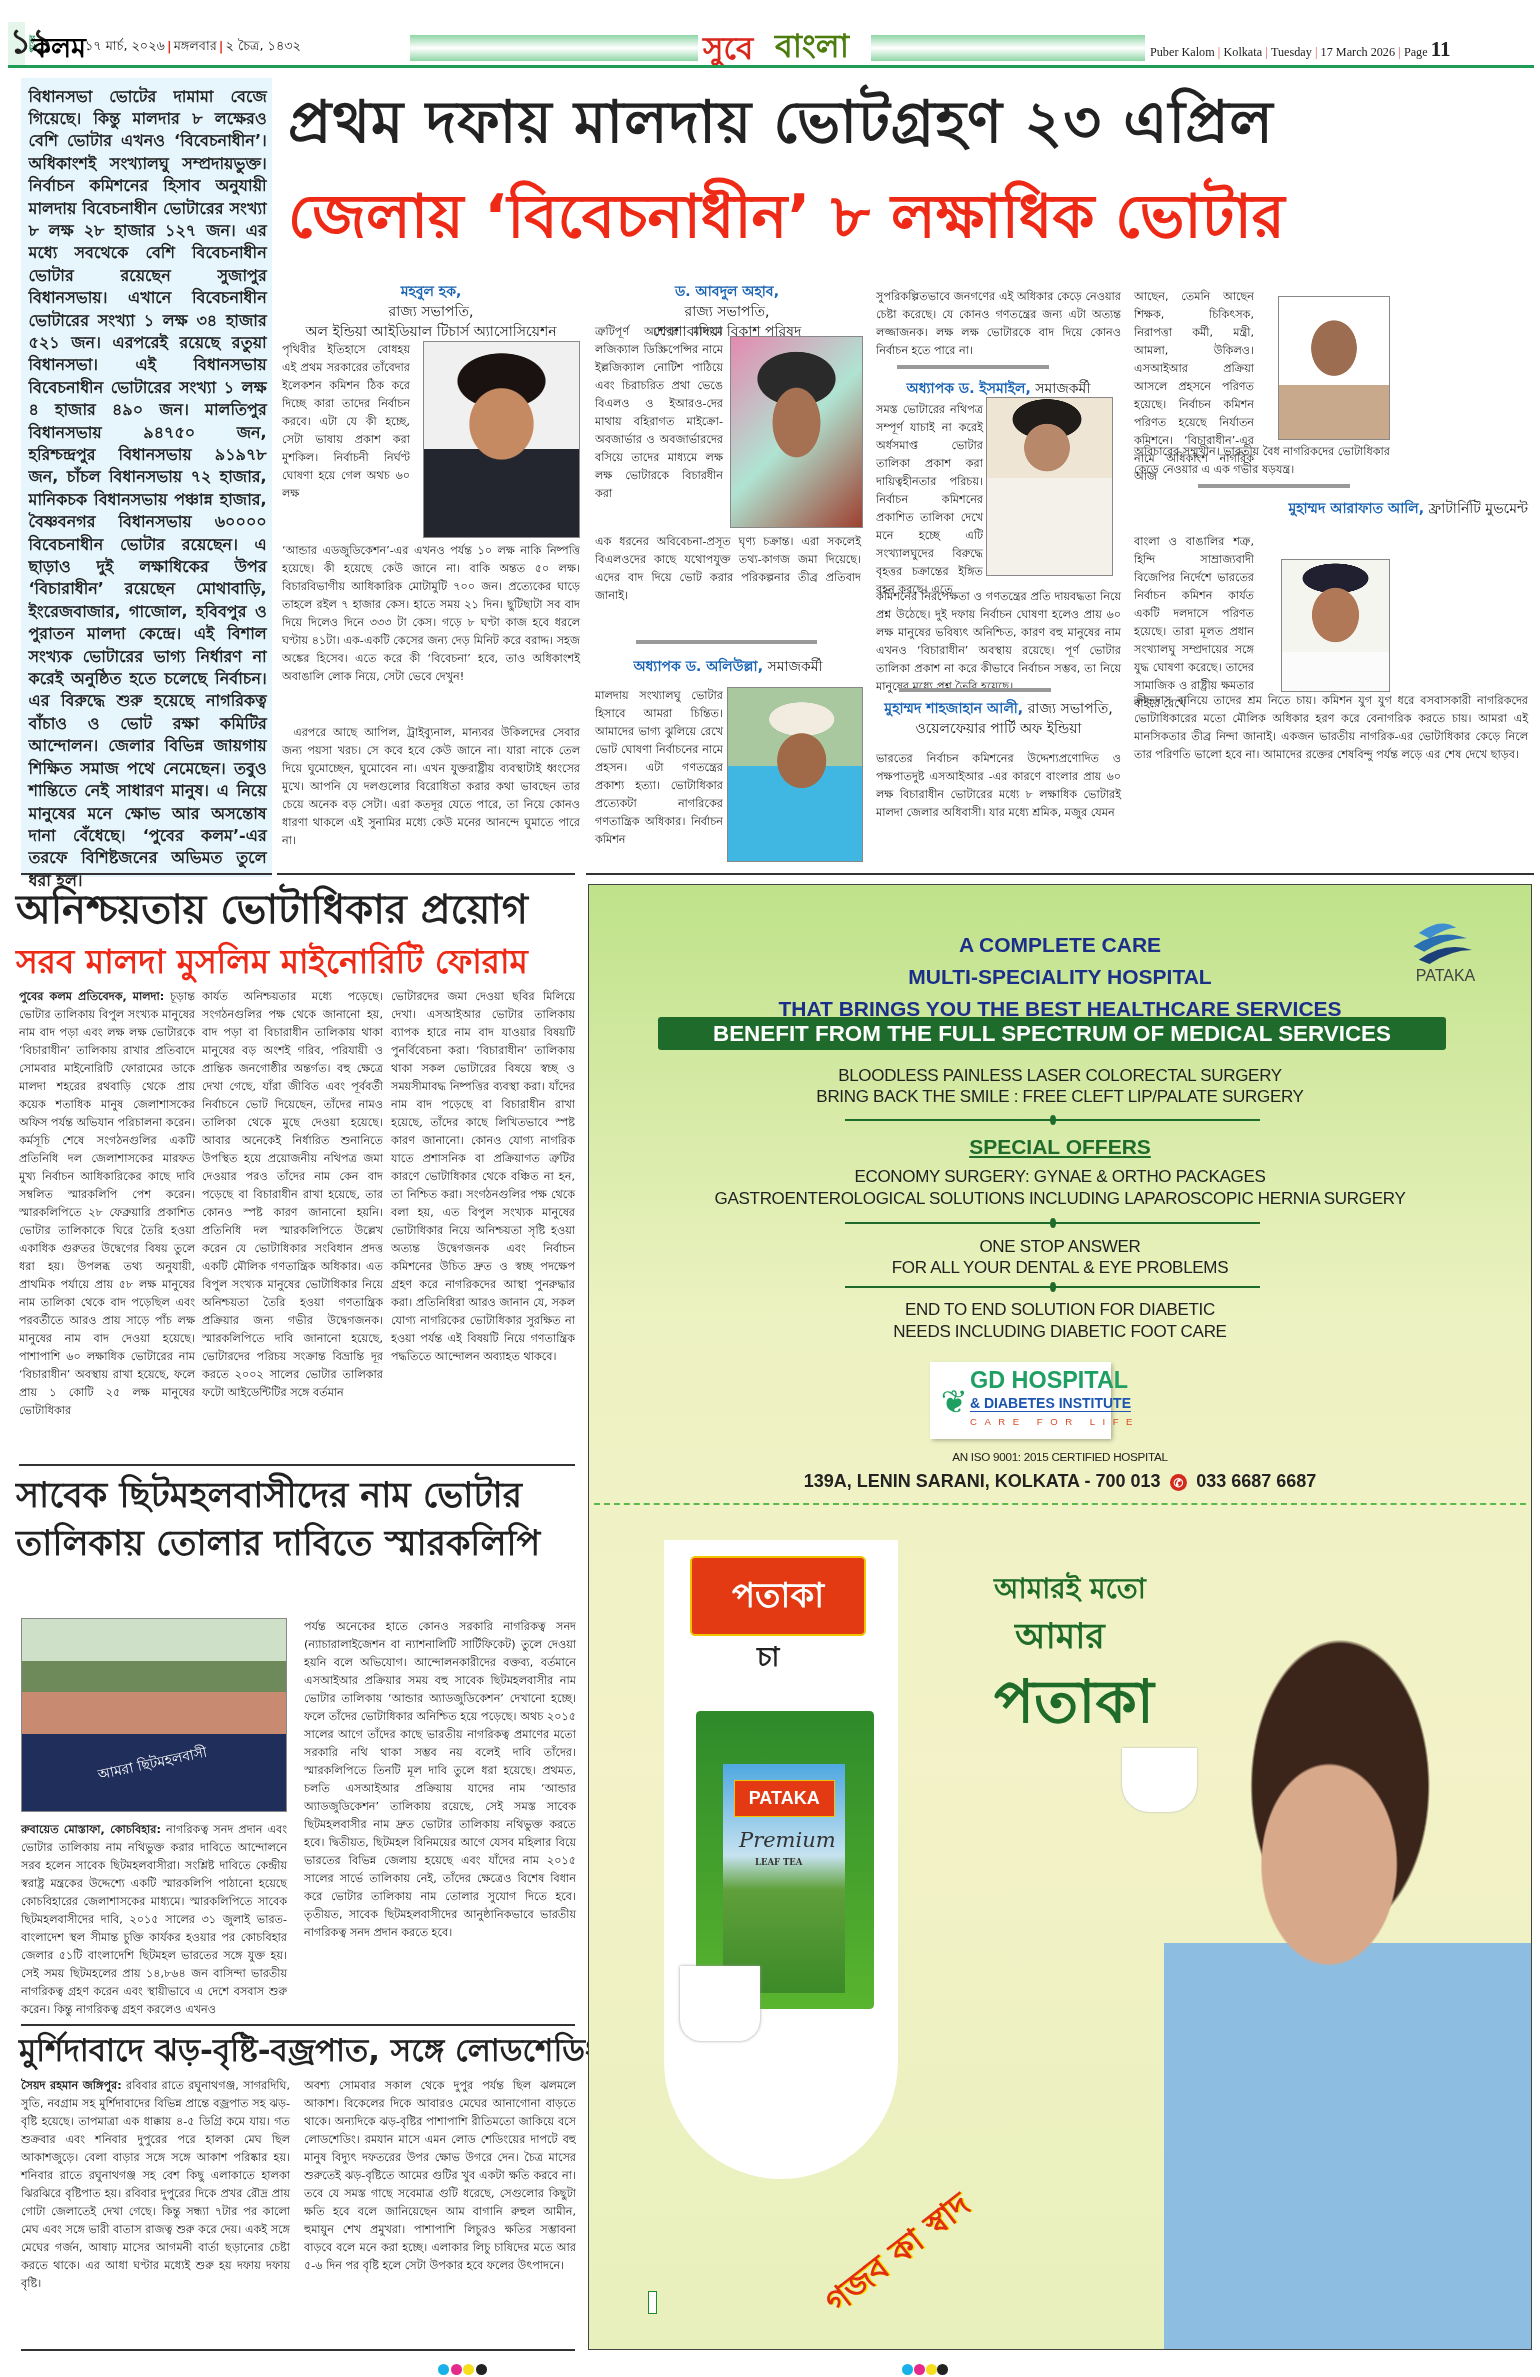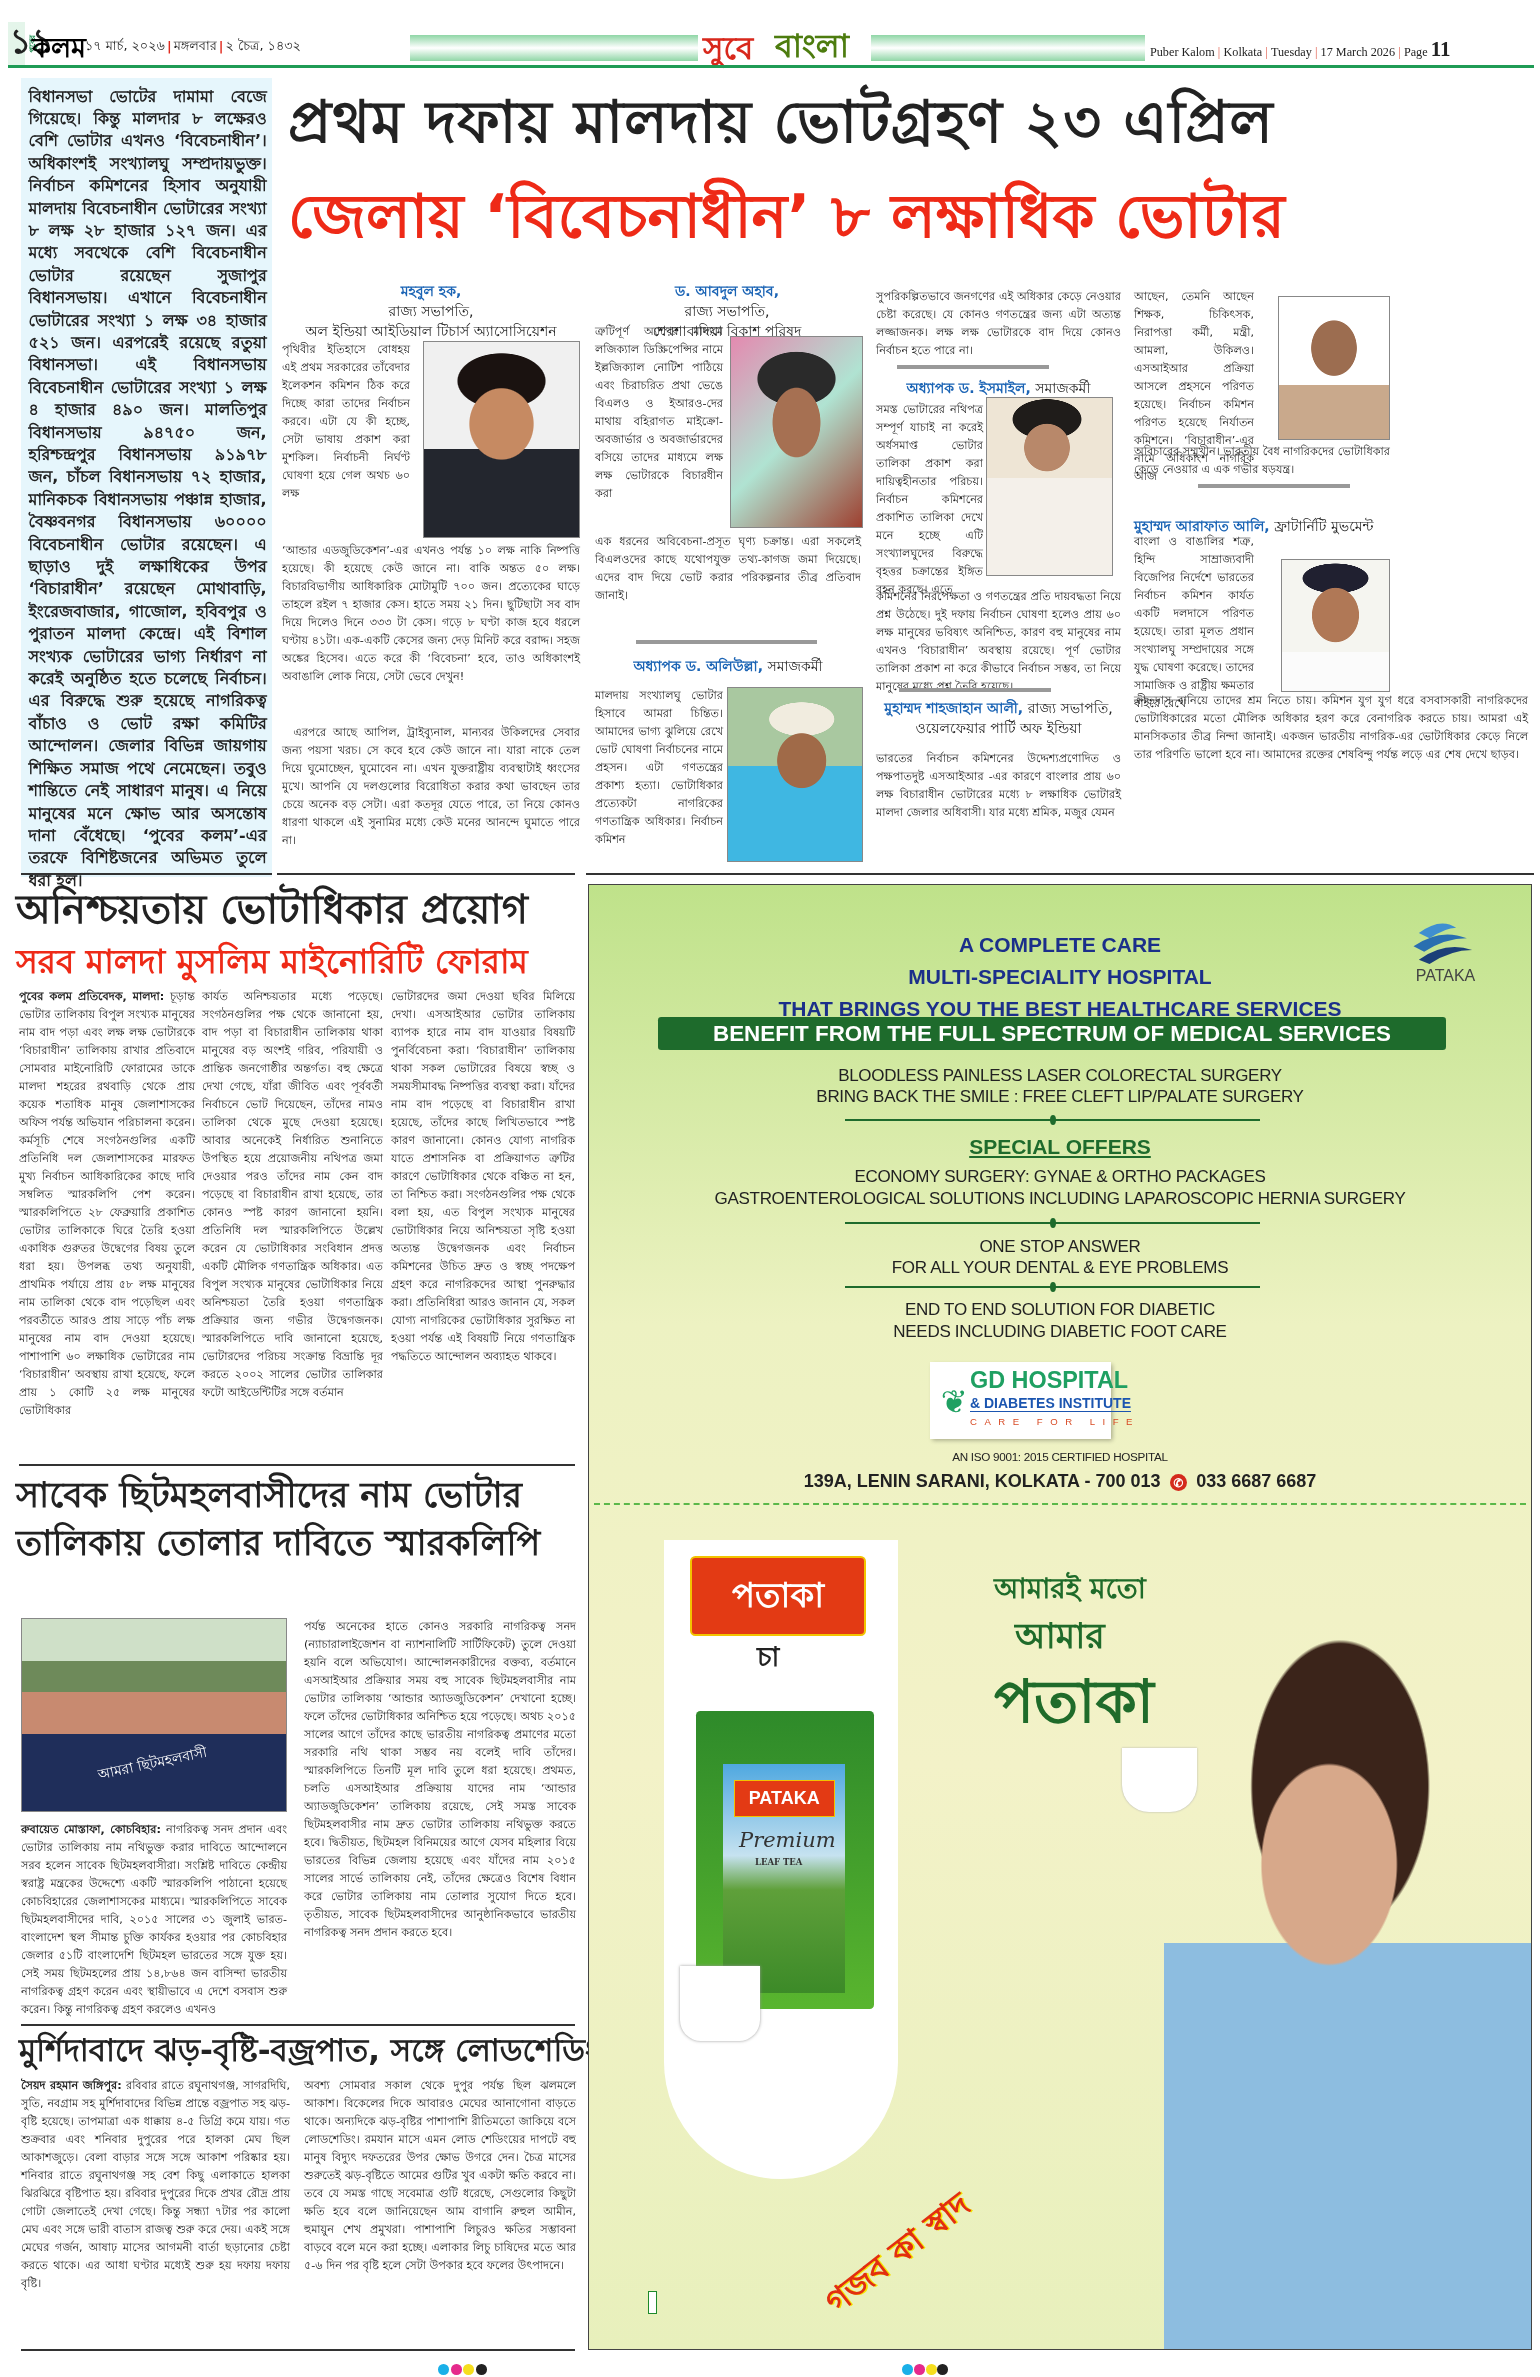--- a/index.html
+++ b/index.html
@@ -134,21 +134,21 @@
 <div class="abs byline" style="left:876px;top:698px;width:245px">
   <div><span class="name">মুহাম্মদ শাহজাহান আলী,</span> <span class="role">রাজ্য সভাপতি,</span></div>
   <div class="role">ওয়েলফেয়ার পার্টি অফ ইন্ডিয়া</div>
 </div>
 <p class="abs body" style="left:876px;top:750px;width:245px">ভারতের নির্বাচন কমিশনের উদ্দেশ্যপ্রণোদিত ও পক্ষপাতদুষ্ট এসআইআর -এর কারণে বাংলার প্রায় ৬০ লক্ষ বিচারাধীন ভোটারের মধ্যে ৮ লক্ষাধিক ভোটারই মালদা জেলার অধিবাসী। যার মধ্যে শ্রমিক, মজুর যেমন</p>
 <p class="abs body" style="left:1134px;top:288px;width:120px">আছেন, তেমনি আছেন শিক্ষক, চিকিৎসক, নিরাপত্তা কর্মী, মন্ত্রী, আমলা, উকিলও। এসআইআর প্রক্রিয়া আসলে প্রহসনে পরিণত হয়েছে। নির্বাচন কমিশন পরিণত হয়েছে নির্যাতন কমিশনে। ‘বিচারাধীন’-এর নামে অধিকাংশ নাগরিক আজ</p>
 <div class="abs photo ph-bald" style="left:1278px;top:296px;width:112px;height:144px"></div>
 <p class="abs body" style="left:1134px;top:443px;width:256px">অবিচারের সম্মুখীন। ভারতীয় বৈধ নাগরিকদের ভোটাধিকার কেড়ে নেওয়ার এ এক গভীর ষড়যন্ত্র।</p>
 <div class="abs divider" style="left:1198px;top:484px;width:152px"></div>
 
-<div class="abs byline" style="left:1134px;top:516px;width:394px;text-align:left">
+<div class="abs byline" style="left:1134px;top:498px;width:394px;text-align:right">
   <span class="name">মুহাম্মদ আরাফাত আলি,</span> <span class="role">ফ্রাটার্নিটি মুভমেন্ট</span>
 </div>
 <p class="abs body" style="left:1134px;top:533px;width:245px;width:120px">বাংলা ও বাঙালির শত্রু, হিন্দি সাম্রাজ্যবাদী বিজেপির নির্দেশে ভারতের নির্বাচন কমিশন কার্যত একটি দলদাসে পরিণত হয়েছে। তারা মূলত প্রধান সংখ্যালঘু সম্প্রদায়ের সঙ্গে যুদ্ধ ঘোষণা করেছে। তাদের সামাজিক ও রাষ্ট্রীয় ক্ষমতার বাইরে রেখে</p>
 <div class="abs photo ph-arafat" style="left:1278px;top:559px;width:112px;height:133px;left:1281px;width:109px"></div>
 <p class="abs body" style="left:1134px;top:692px;width:394px">ক্রীতদাস বানিয়ে তাদের শ্রম নিতে চায়। কমিশন যুগ যুগ ধরে বসবাসকারী নাগরিকদের ভোটাধিকারের মতো মৌলিক অধিকার হরণ করে বেনাগরিক করতে চায়। আমরা এই মানসিকতার তীব্র নিন্দা জানাই। একজন ভারতীয় নাগরিক-এর ভোটাধিকার কেড়ে নিলে তার পরিণতি ভালো হবে না। আমাদের রক্তের শেষবিন্দু পর্যন্ত লড়ে এর শেষ দেখে ছাড়ব।</p>
 
 <div class="abs rule-bot" style="left:586px;top:873px;width:948px"></div>
 <div class="abs rule-bot" style="left:277px;top:873px;width:298px"></div>
 
 <div class="abs sh1" style="left:16px;top:884px">অনিশ্চয়তায় ভোটাধিকার প্রয়োগ</div>

